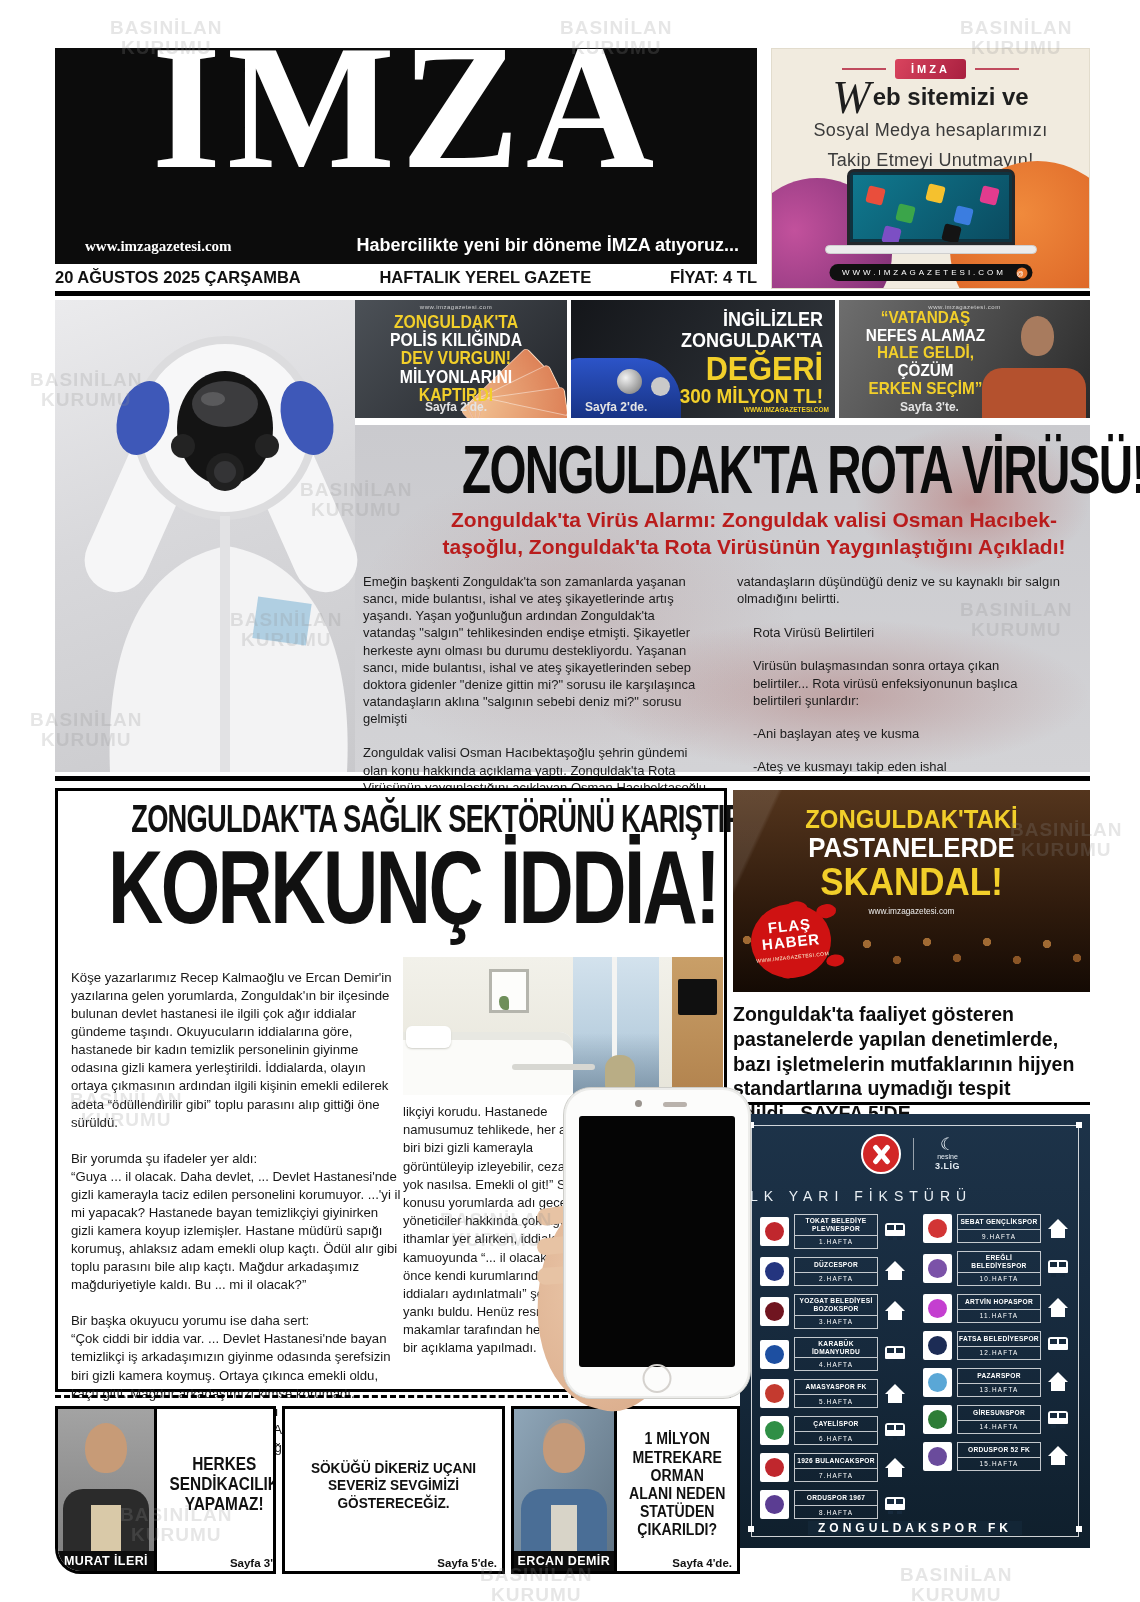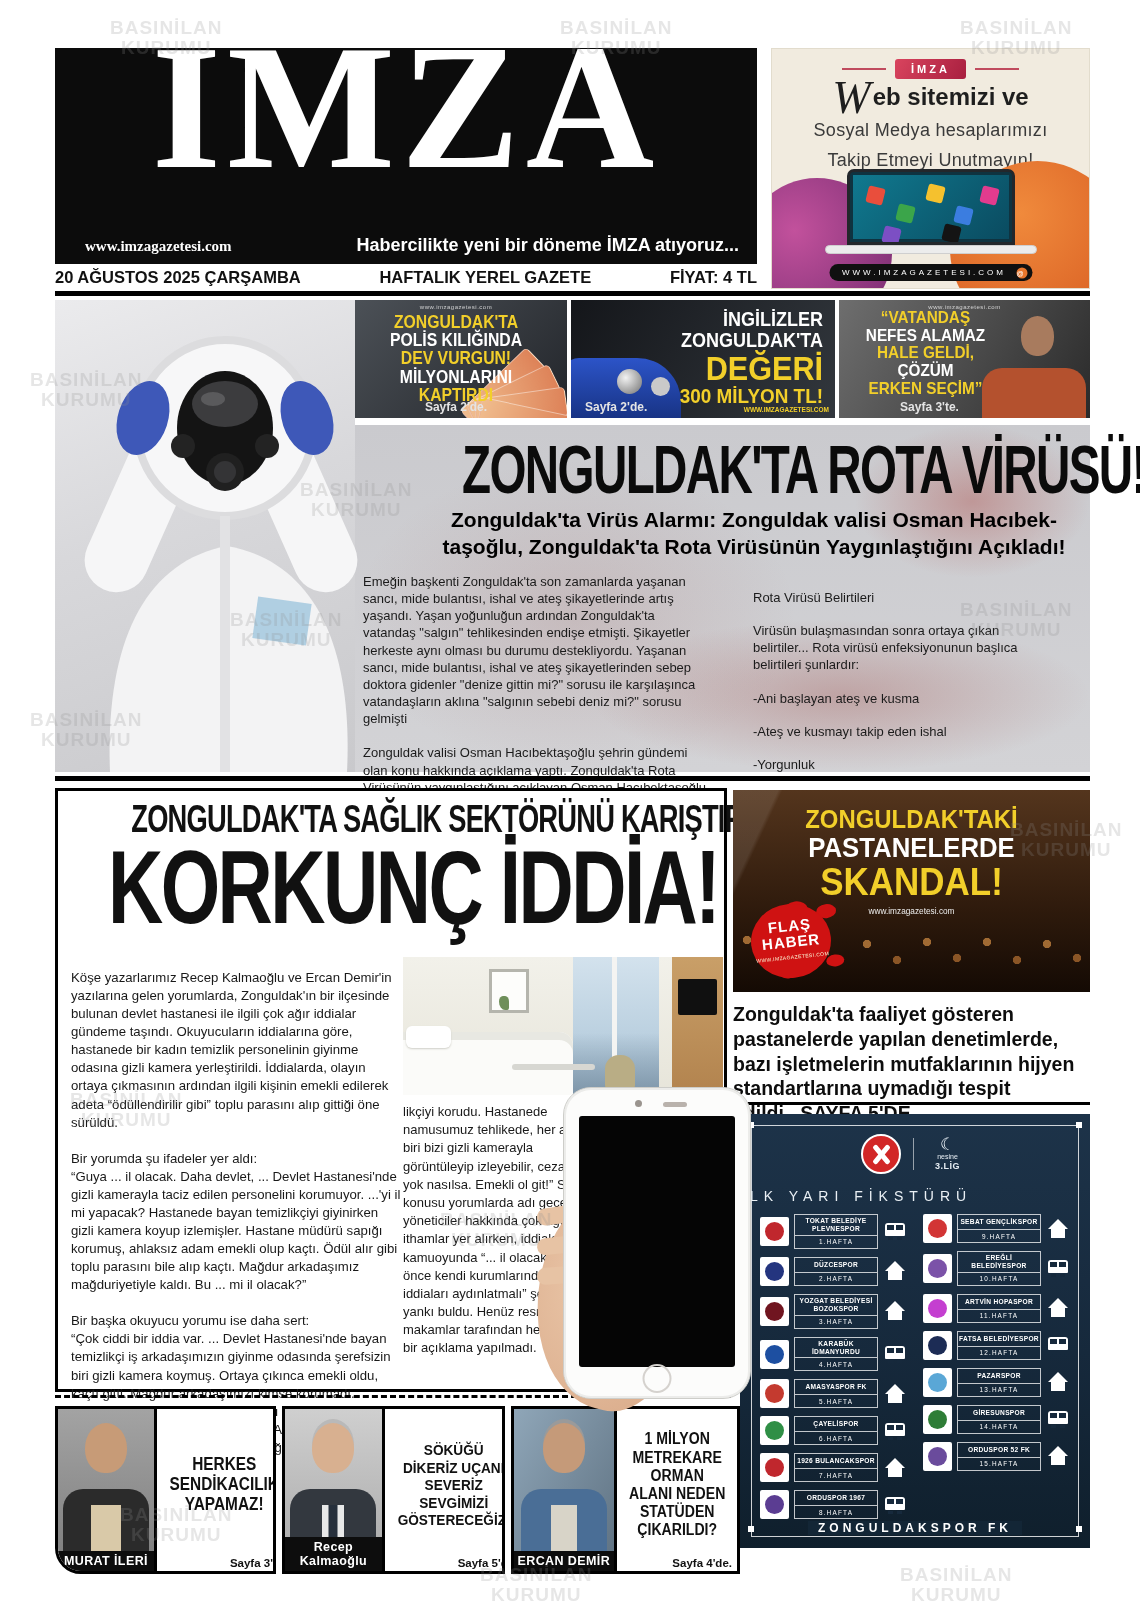--- a/index.html
+++ b/index.html
@@ -60,21 +60,21 @@
 .fan i:nth-child(1){transform:rotate(-44deg)}.fan i:nth-child(2){transform:rotate(-26deg)}
 .fan i:nth-child(3){transform:rotate(-8deg)}.fan i:nth-child(4){transform:rotate(12deg)}
 .car{position:absolute;left:-8px;bottom:-6px;width:118px;height:66px;background:linear-gradient(#2c54c8,#16307e);border-radius:16px 44px 4px 4px;z-index:1}
 .hl{position:absolute;left:46px;bottom:24px;width:25px;height:25px;border-radius:50%;background:radial-gradient(circle at 35% 35%,#f2f2f2,#6f6f6f);box-shadow:31px 5px 0 -3px #c9c9c9;z-index:1}
 .man-head{position:absolute;right:36px;top:16px;width:33px;height:40px;border-radius:50% 50% 46% 46%;background:#a87b5e;z-index:1}
 .man-body{position:absolute;right:4px;bottom:-8px;width:104px;height:58px;border-radius:20px 20px 0 0;background:#b4512e;z-index:1}
 
 .hazmat{left:55px;top:300px;width:300px;height:472px;background:linear-gradient(160deg,#ebebed 0%,#d8d8db 45%,#c9c9cc 100%);overflow:visible}
 .virusbg{left:355px;top:425px;width:735px;height:347px;background:radial-gradient(closest-side at 84% 22%,rgba(168,58,52,.36),transparent),radial-gradient(closest-side at 66% 78%,rgba(150,58,52,.30),transparent),radial-gradient(closest-side at 30% 55%,rgba(150,80,74,.16),transparent),linear-gradient(#cacace,#d3d3d6)}
 .headline{left:400px;top:432px;width:690px;text-align:center;font-weight:bold;font-size:58px;letter-spacing:-2px;white-space:nowrap;transform:scale(.82,1.18);transform-origin:50% 20%;color:#0b0b0b}
-.subhead{left:430px;top:506px;width:648px;text-align:center;font-weight:bold;font-size:21px;line-height:1.3;color:#000000}
+.subhead{left:430px;top:506px;width:648px;text-align:center;font-weight:bold;font-size:21px;line-height:1.3;color:#b91c1c}
 .bodytext{font-size:13px;line-height:1.32;color:#1b1b1b}
 .col1{left:363px;top:573px;width:348px}
 .col2{left:737px;top:573px;width:332px}
 .bodytext p{margin-bottom:17px}
 .sym{margin:16px}
 
 .claimbox{left:55px;top:788px;width:672px;height:604px;border:3px solid #000;background:#fff;overflow:visible}
 .kicker{position:absolute;top:8px;left:0;right:0;text-align:center;font-weight:bold;font-size:35px;white-space:nowrap;transform:scale(.78,1.12);letter-spacing:-1px}
 .bigclaim{position:absolute;top:42px;left:0;right:0;text-align:center;font-weight:bold;font-size:90px;white-space:nowrap;transform:scale(.85,1.16);transform-origin:50% 30%;letter-spacing:-3px}
 .claim-left{position:absolute;left:13px;top:178px;width:332px;font-size:13.2px;line-height:1.37;color:#191919}
@@ -274,20 +274,21 @@
   <div class="abs headline">ZONGULDAK'TA ROTA VİRÜSÜ!</div>
   <div class="abs subhead">
     <div>Zonguldak'ta Virüs Alarmı: Zonguldak valisi Osman Hacıbek-</div>
     <div>taşoğlu, Zonguldak'ta Rota Virüsünün Yaygınlaştığını Açıkladı!</div>
   </div>
   <div class="abs bodytext col1">
     <p>Emeğin başkenti Zonguldak'ta son zamanlarda yaşanan sancı, mide bulantısı, ishal ve ateş şikayetlerinde artış yaşandı. Yaşan yoğunluğun ardından Zonguldak'ta vatandaş "salgın" tehlikesinden endişe etmişti. Şikayetler herkeste aynı olması bu durumu destekliyordu. Yaşanan sancı, mide bulantısı, ishal ve ateş şikayetlerinden sebep doktora gidenler "denize gittin mi?" sorusu ile karşılaşınca vatandaşların aklına "salgının sebebi deniz mi?" sorusu gelmişti</p>
     <p>Zonguldak valisi Osman Hacıbektaşoğlu şehrin gündemi olan konu hakkında açıklama yaptı. Zonguldak'ta Rota Virüsünün yaygınlaştığını açıklayan Osman Hacıbektaşoğlu,</p>
   </div>
   <div class="abs bodytext col2">
+    <p>vatandaşların düşündüğü deniz ve su kaynaklı bir salgın olmadığını belirtti.</p>
     <div class="sym">Rota Virüsü Belirtileri</div>
     <div class="sym">Virüsün bulaşmasından sonra ortaya çıkan belirtiler... Rota virüsü enfeksiyonunun başlıca belirtileri şunlardır:</div>
     <div class="sym">-Ani başlayan ateş ve kusma</div>
     <div class="sym">-Ateş ve kusmayı takip eden ishal</div>
     <div class="sym">-Yorgunluk</div>
     <div class="sym">-Karın ağrısı</div>
     <div class="sym">-Sinirlilik</div>
   </div>
   <div class="rule" style="left:55px;top:776px;width:1035px;height:5px"></div>
 
@@ -537,28 +538,20 @@
       <div class="ph-shirt" style="background:#d9c9a8"></div>
       <div class="cname">MURAT İLERİ</div>
     </div>
     <div class="ctext">
       <b>HERKES SENDİKACILIK YAPAMAZ!</b>
       <span class="cpage">Sayfa 3'te.</span>
     </div>
   </div>
 
   <div class="ccard c2">
-    <div class="cphoto">
-      <div class="ph-bg" style="background:linear-gradient(#cfcfcf,#a8a8a8)"></div>
-      <div class="ph-head" style="background:#d8b090;box-shadow:0 -4px 0 #b9b9b9"></div>
-      <div class="ph-torso" style="background:#33383f"></div>
-      <div class="ph-shirt" style="background:#e8e8e8;width:22px"></div>
-      <div class="ph-shirt" style="background:#27303c;width:9px"></div>
-      <div class="cname">Recep Kalmaoğlu</div>
-    </div>
     <div class="ctext">
       <b style="font-size:15.5px">SÖKÜĞÜ DİKERİZ UÇANI SEVERİZ SEVGİMİZİ GÖSTERECEĞİZ.</b>
       <span class="cpage">Sayfa 5'de.</span>
     </div>
   </div>
 
   <div class="ccard c3">
     <div class="cphoto">
       <div class="ph-bg" style="background:linear-gradient(120deg,#8fa6b8,#5e7181)"></div>
       <div class="ph-head" style="background:#c59a79;box-shadow:0 -4px 0 #9a9a9a"></div>

